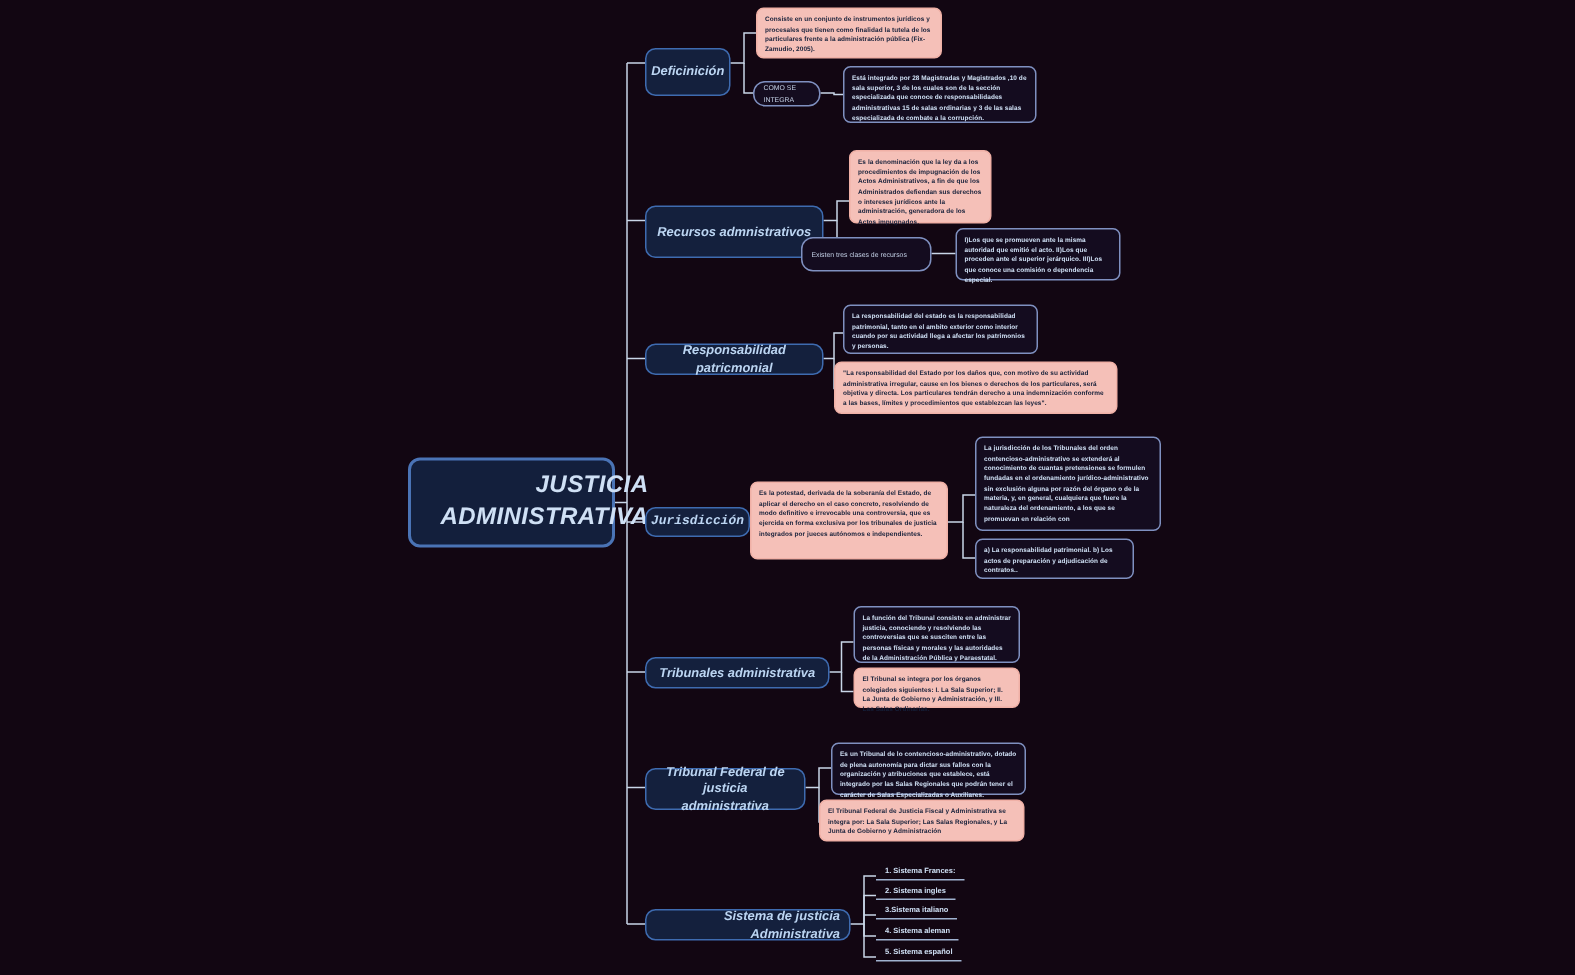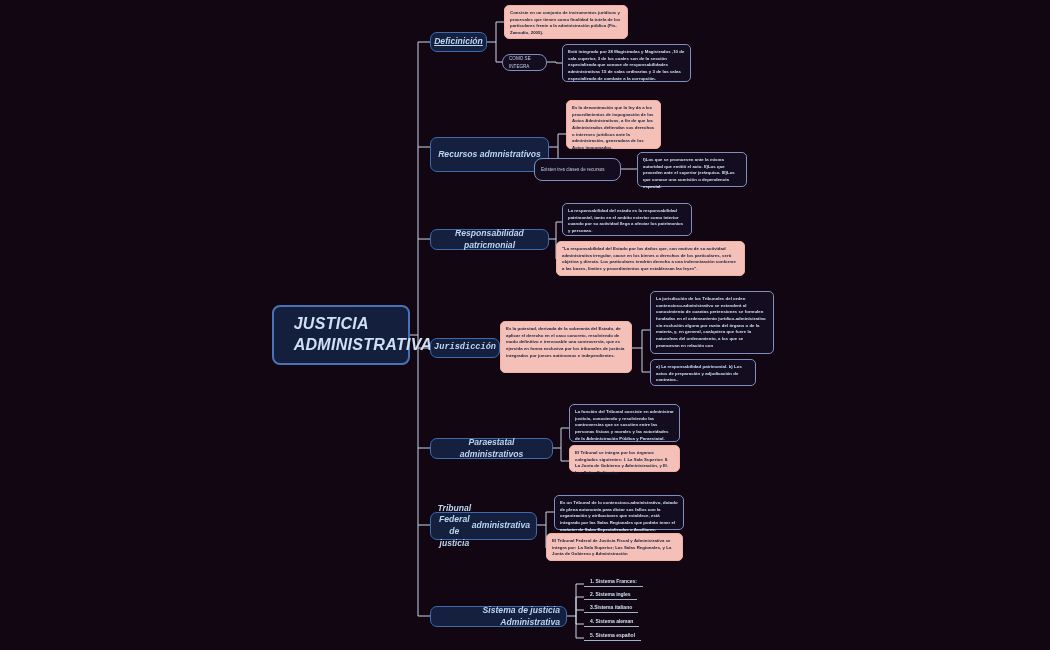--- a/index.html
+++ b/index.html
@@ -37,21 +37,21 @@
     border: 2px solid #4a73b5;
     border-radius: 8px;
     color: #cfe0f5;
     font-style: italic;
     font-weight: bold;
     font-size: 16px;
     line-height: 1.3;
     display: flex;
     align-items: center;
     justify-content: center;
-    text-align: left;
+    text-align: right;
     letter-spacing: .3px;
     padding-left: 44px;
   }
 
   
   .branch {
     background: #14203d;
     border: 1px solid #3e6bb0;
     border-radius: 7px;
     color: #bcd5f2;
@@ -163,21 +163,21 @@
     <path d="M576 616 L576 638 L584 638"></path>
   </svg>
 
   <div class="node root" style="left:272px; top:305px; width:138px; height:60px;">
     <div>
       <div>JUSTICIA</div>
       <div>ADMINISTRATIVA</div>
     </div>
   </div>
 
-  <div class="node branch" style="left:430px; top:32px; width:57px; height:20px;text-decoration:underline;">Deficinición</div>
+  <div class="node branch" style="left:430px; top:32px; width:57px; height:32px;">Deficinición</div>
 
   <div class="node leaf-pink" style="left:504px; top:5px; width:124px; height:34px;">Consiste en un conjunto de instrumentos jurídicos y procesales que tienen como finalidad la tutela de los particulares frente a la administración pública (Fix-Zamudio, 2005).</div>
 
   <div class="node leaf-plain" style="left:502px; top:54px; width:45px; height:17px;">COMO SE INTEGRA</div>
 
   <div class="node leaf-dark" style="left:562px; top:44px; width:129px; height:38px;">Está integrado por 28 Magistradas y Magistrados ,10 de sala superior, 3 de los cuales son de la sección especializada que conoce de responsabilidades administrativas 15 de salas ordinarias y 3 de las salas especializada de combate a la corrupción.</div>
 
   <div class="node branch" style="left:430px; top:137px; width:119px; height:35px;">Recursos admnistrativos</div>
 
   <div class="node leaf-pink" style="left:566px; top:100px; width:95px; height:49px;">Es la denominación que la ley da a los procedimientos de impugnación de los Actos Administrativos, a fin de que los Administrados defiendan sus derechos o intereses jurídicos ante la administración, generadora de los Actos impugnados.</div>
@@ -193,27 +193,27 @@
   <div class="node leaf-pink" style="left:556px; top:241px; width:189px; height:35px;">"La responsabilidad del Estado por los daños que, con motivo de su actividad administrativa irregular, cause en los bienes o derechos de los particulares, será objetiva y directa. Los particulares tendrán derecho a una indemnización conforme a las bases, límites y procedimientos que establezcan las leyes".</div>
 
   <div class="node branch" style="left:430px; top:338px; width:70px; height:20px;font-family:Liberation Mono, monospace;">Jurisdicción</div>
 
   <div class="node leaf-pink" style="left:500px; top:321px; width:132px; height:52px;">Es la potestad, derivada de la soberanía del Estado, de aplicar el derecho en el caso concreto, resolviendo de modo definitivo e irrevocable una controversia, que es ejercida en forma exclusiva por los tribunales de justicia integrados por jueces autónomos e independientes.</div>
 
   <div class="node leaf-dark" style="left:650px; top:291px; width:124px; height:63px;">La jurisdicción de los Tribunales del orden contencioso-administrativo se extenderá al conocimiento de cuantas pretensiones se formulen fundadas en el ordenamiento jurídico-administrativo sin exclusión alguna por razón del órgano o de la materia, y, en general, cualquiera que fuere la naturaleza del ordenamiento, a los que se promuevan en relación con</div>
 
   <div class="node leaf-dark" style="left:650px; top:359px; width:106px; height:27px;">a) La responsabilidad patrimonial. b) Los actos de preparación y adjudicación de contratos..</div>
 
-  <div class="node branch" style="left:430px; top:438px; width:123px; height:21px;">Paraestatal administrativos</div>
+  <div class="node branch" style="left:430px; top:438px; width:123px; height:21px;">Tribunales administrativa</div>
 
   <div class="node leaf-dark" style="left:569px; top:404px; width:111px; height:38px;">La función del Tribunal consiste en administrar justicia, conociendo y resolviendo las controversias que se susciten entre las personas físicas y morales y las autoridades de la Administración Pública y Paraestatal.</div>
 
   <div class="node leaf-pink" style="left:569px; top:445px; width:111px; height:27px;">El Tribunal se integra por los órganos colegiados siguientes: I. La Sala Superior; II. La Junta de Gobierno y Administración, y III. Las Salas Ordinarias.</div>
 
-  <div class="node branch" style="left:430px; top:512px; width:107px; height:28px; flex-direction:row;">
+  <div class="node branch" style="left:430px; top:512px; width:107px; height:28px; flex-direction:column;">
     <span>Tribunal Federal de justicia</span>
     <span>administrativa</span>
   </div>
 
   <div class="node leaf-dark" style="left:554px; top:495px; width:130px; height:35px;">Es un Tribunal de lo contencioso-administrativo, dotado de plena autonomía para dictar sus fallos con la organización y atribuciones que establece, está integrado por las Salas Regionales que podrán tener el carácter de Salas Especializadas o Auxiliares.</div>
 
   <div class="node leaf-pink" style="left:546px; top:533px; width:137px; height:28px;">El Tribunal Federal de Justicia Fiscal y Administrativa se integra por: La Sala Superior; Las Salas Regionales, y  La Junta de Gobierno y Administración</div>
 
   <div class="node branch" style="left:430px; top:606px; width:137px; height:21px;text-align:right;">Sistema de justicia Administrativa</div>
 

